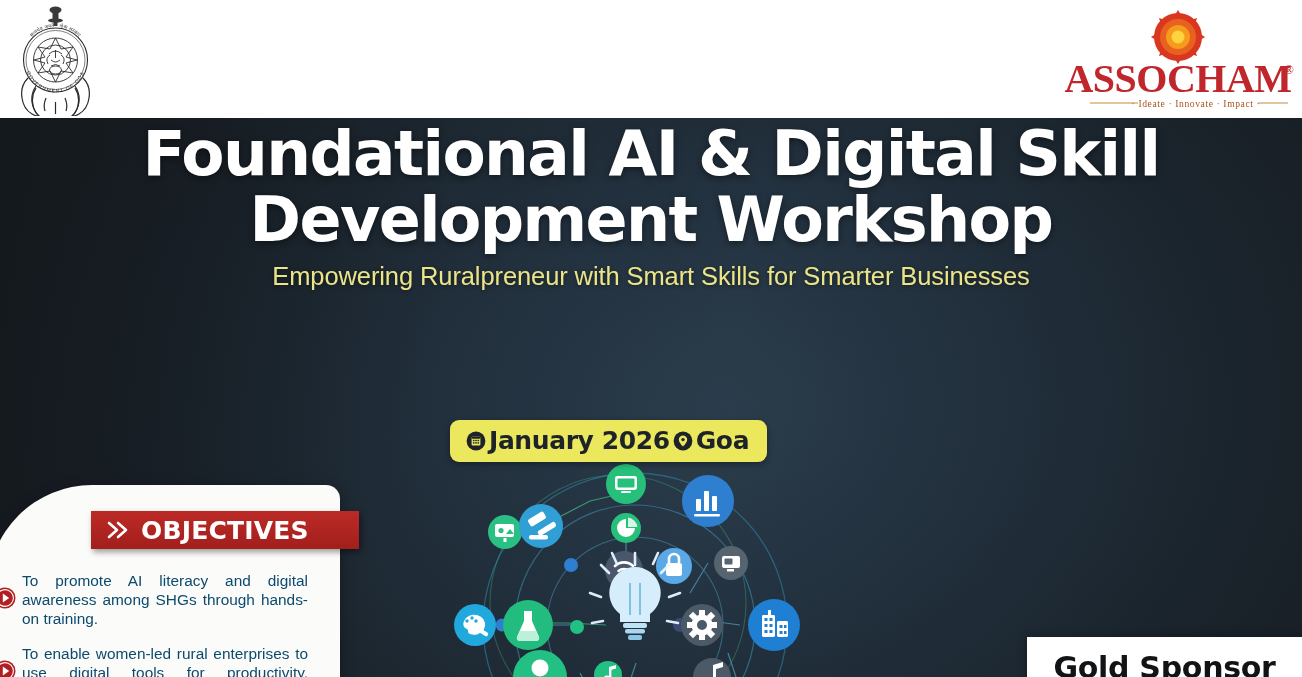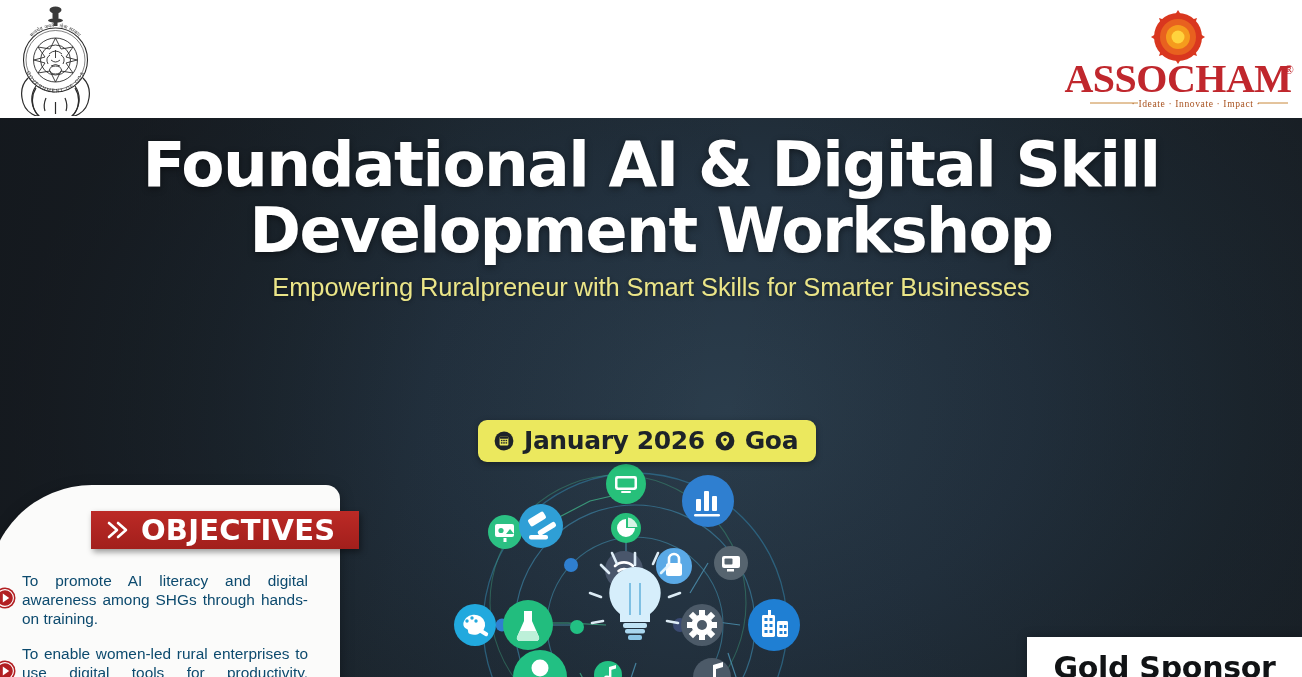--- a/index.html
+++ b/index.html
@@ -25,41 +25,41 @@
       radial-gradient(ellipse 720px 520px at 56% 52%, #2b3d4c 0%, #233240 42%, #1d2831 72%, #1a2026 100%);
     overflow:hidden;
   }
   .banner::after{
     content:""; position:absolute; inset:0;
     background:linear-gradient(100deg, rgba(18,22,27,.72) 0%, rgba(18,22,27,.10) 34%, rgba(18,22,27,0) 55%, rgba(20,26,32,.34) 100%);
     pointer-events:none;
   }
 
   
-  .title-wrap { position:absolute; left:0; top:17px; width:1302px; text-align:center; z-index:4; }
+  .title-wrap { position:absolute; left:0; top:6px; width:1302px; text-align:center; z-index:4; }
   .title-l1, .title-l2 {
     color:#ffffff; font-weight:700; letter-spacing:-1.6px;
     font-size:62px; line-height:60px;
     font-family:"DejaVu Sans", sans-serif;
     text-shadow:0 2px 7px rgba(0,0,0,.45);
   }
   .title-l1 { font-size:63px; }
   .title-l2 { font-size:62px; margin-top:6px;text-align:center; }
   .subtitle {
     margin-top:12px; color:#ebe588; font-size:25.5px; font-weight:400;
     letter-spacing:-0.1px;
     font-family:"Liberation Sans", sans-serif;
     text-shadow:0 1px 4px rgba(0,0,0,.4);
   }
 
   .meta-badge {
-    position:absolute; left:478px; top:302px; z-index:5;
+    position:absolute; left:450px; top:302px; z-index:5;
     background:#ebe85e; border-radius:9px;
     padding:6px 18px 7px 16px;
-    display:flex; align-items:center; gap:10px;
+    display:flex; align-items:center; gap:3px;
     box-shadow:0 2px 6px rgba(0,0,0,.35);
   }
   .meta-badge .mtxt {
     color:#1d2329; font-size:25px; font-weight:600; letter-spacing:-0.4px;
     font-family:"DejaVu Sans", sans-serif;
   }
   .meta-ico { display:inline-flex; width:20px; height:20px; }
   .meta-ico svg { width:20px; height:20px; display:block; }
 
   
@@ -73,21 +73,21 @@
     box-shadow:0 4px 14px rgba(0,0,0,.35);
   }
   .obj-banner {
     position:absolute; left:103px; top:26px; width:268px; height:38px;
     background:linear-gradient(180deg,#bc2a26 0%,#a21f1c 100%);
     display:flex; align-items:center; gap:12px; padding-left:14px;
     box-shadow:2px 3px 6px rgba(0,0,0,.4);
   }
   .obj-banner .chev { width:24px; height:22px; flex:none; }
   .obj-banner .obj-title {
-    color:#ffffff; font-size:29px; font-weight:700; letter-spacing:0.2px;
+    color:#ffffff; font-size:25px; font-weight:700; letter-spacing:0.2px;
     font-family:"DejaVu Sans", sans-serif;
   }
   .obj-list { position:absolute; left:0; top:86px; width:352px; }
   .obj-item { display:flex; align-items:flex-start; margin-bottom:16px; }
   .obj-item .bullet { flex:none; width:34px; display:flex; justify-content:center; padding-top:16px; }
   .obj-item.two .bullet { padding-top:16px; }
   .obj-item .btext {
     width:286px; color:#0c4a6e; font-size:15.4px; line-height:19px;
     text-align:justify; text-justify:inter-word;
     font-family:"Liberation Sans", sans-serif;

